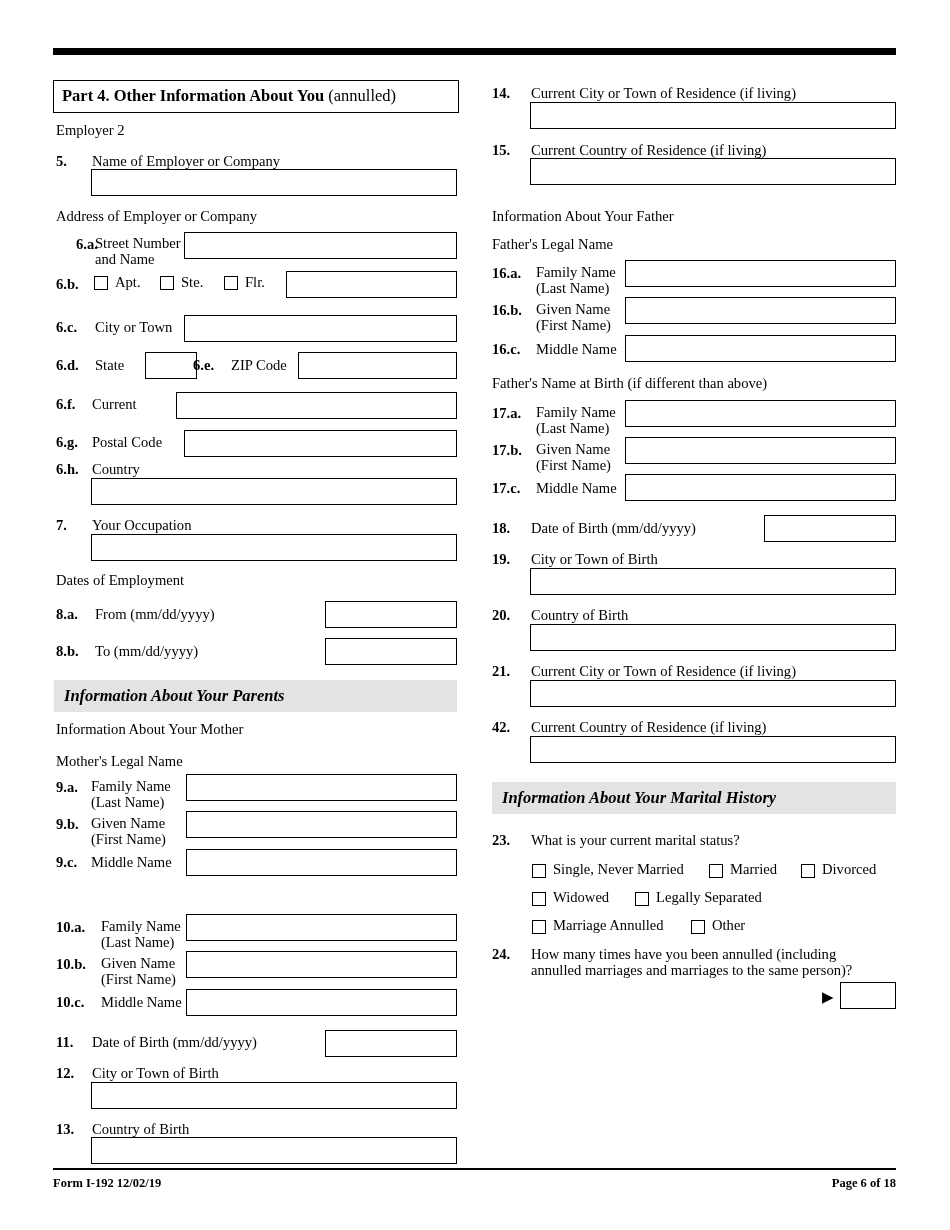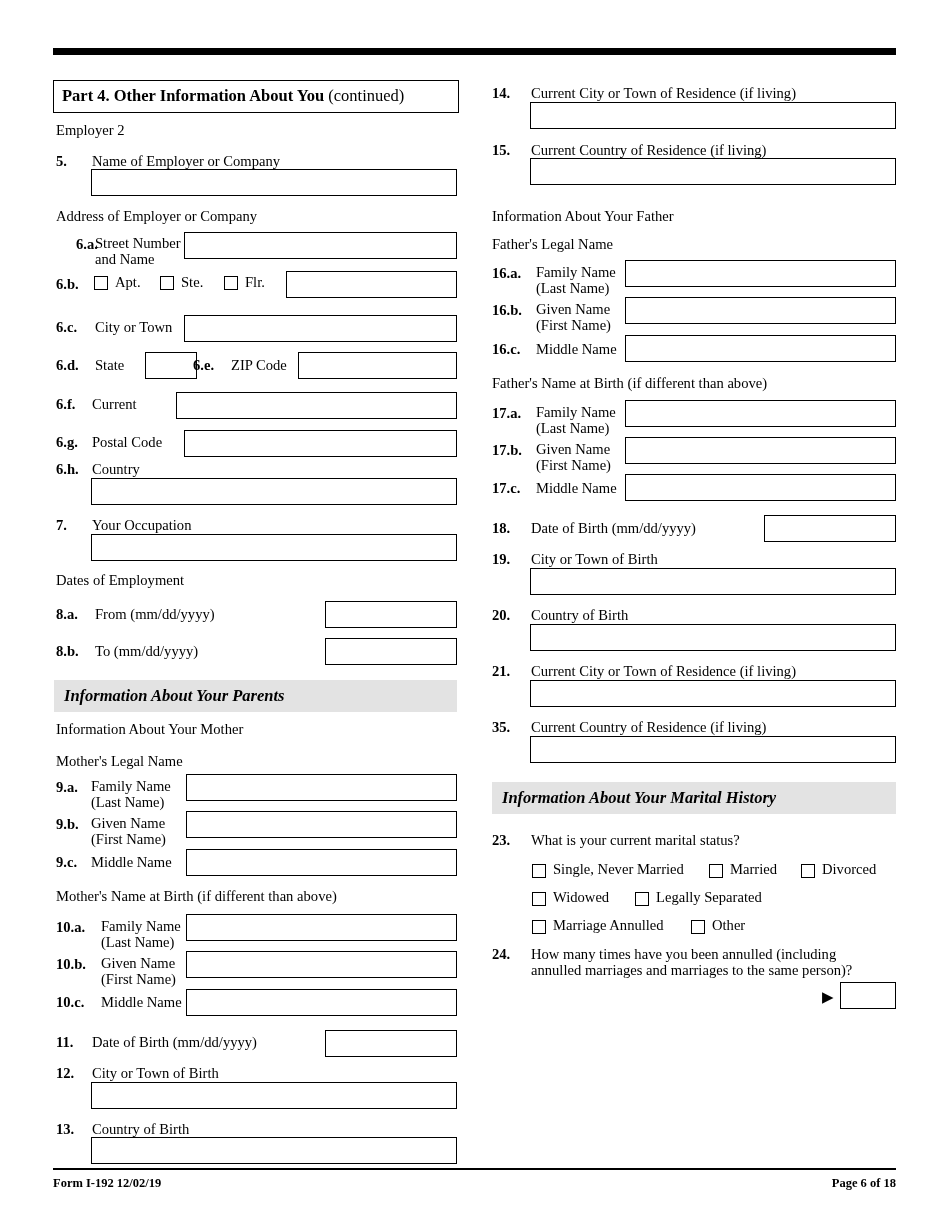--- a/index.html
+++ b/index.html
@@ -120,21 +120,21 @@
 <body>
 
 <div class="page">
 
   <div class="top-rule"></div>
 
   <div class="col col-left">
 
     <div class="part-header">
       <span class="b">Part 4.  Other Information About You</span>
-      <span class="n">(continued)</span>
+      <span class="n">(annulled)</span>
     </div>
 
     <div class="abs plain" style="left:3px; top:42px;">Employer 2</div>
 
     <div class="num abs" style="left:3px; top:73px;">5.</div>
     <div class="lbl abs" style="left:39px; top:73px;">Name of Employer or Company</div>
     <div class="fld" style="left:38px; top:89px; width:366px;"></div>
 
     <div class="abs plain" style="left:3px; top:128px;">Address of Employer or Company</div>
 
@@ -201,21 +201,20 @@
 
     <div class="num abs" style="left:3px; top:736px;">9.b.</div>
     <div class="lbl abs" style="left:38px; top:735px;">Given Name</div>
     <div class="lbl abs" style="left:38px; top:751px;">(First Name)</div>
     <div class="fld" style="left:133px; top:731px; width:271px;"></div>
 
     <div class="num abs" style="left:3px; top:774px;">9.c.</div>
     <div class="lbl abs" style="left:38px; top:774px;">Middle Name</div>
     <div class="fld" style="left:133px; top:769px; width:271px;"></div>
 
-    <div class="abs plain" style="left:3px; top:808px;">Mother's Name at Birth (if different than above)</div>
 
     <div class="num abs" style="left:3px; top:839px;">10.a.</div>
     <div class="lbl abs" style="left:48px; top:838px;">Family Name</div>
     <div class="lbl abs" style="left:48px; top:854px;">(Last Name)</div>
     <div class="fld" style="left:133px; top:834px; width:271px;"></div>
 
     <div class="num abs" style="left:3px; top:876px;">10.b.</div>
     <div class="lbl abs" style="left:48px; top:875px;">Given Name</div>
     <div class="lbl abs" style="left:48px; top:891px;">(First Name)</div>
     <div class="fld" style="left:133px; top:871px; width:271px;"></div>
@@ -290,21 +289,21 @@
     <div class="fld" style="left:38px; top:488px; width:366px;"></div>
 
     <div class="num abs" style="left:0px; top:527px;">20.</div>
     <div class="lbl abs" style="left:39px; top:527px;">Country of Birth</div>
     <div class="fld" style="left:38px; top:544px; width:366px;"></div>
 
     <div class="num abs" style="left:0px; top:583px;">21.</div>
     <div class="lbl abs" style="left:39px; top:583px;">Current City or Town of Residence (if living)</div>
     <div class="fld" style="left:38px; top:600px; width:366px;"></div>
 
-    <div class="num abs" style="left:0px; top:639px;">35.</div>
+    <div class="num abs" style="left:0px; top:639px;">42.</div>
     <div class="lbl abs" style="left:39px; top:639px;">Current Country of Residence (if living)</div>
     <div class="fld" style="left:38px; top:656px; width:366px;"></div>
 
     <div class="shaded-header abs" style="left:0px; top:702px; width:384px;">Information About Your Marital History</div>
 
     <div class="num abs" style="left:0px; top:752px;">23.</div>
     <div class="lbl abs" style="left:39px; top:752px;">What is your current marital status?</div>
 
     <div class="cb" style="left:40px; top:784px;"></div>
     <div class="lbl abs" style="left:61px; top:781px;">Single, Never Married</div>

